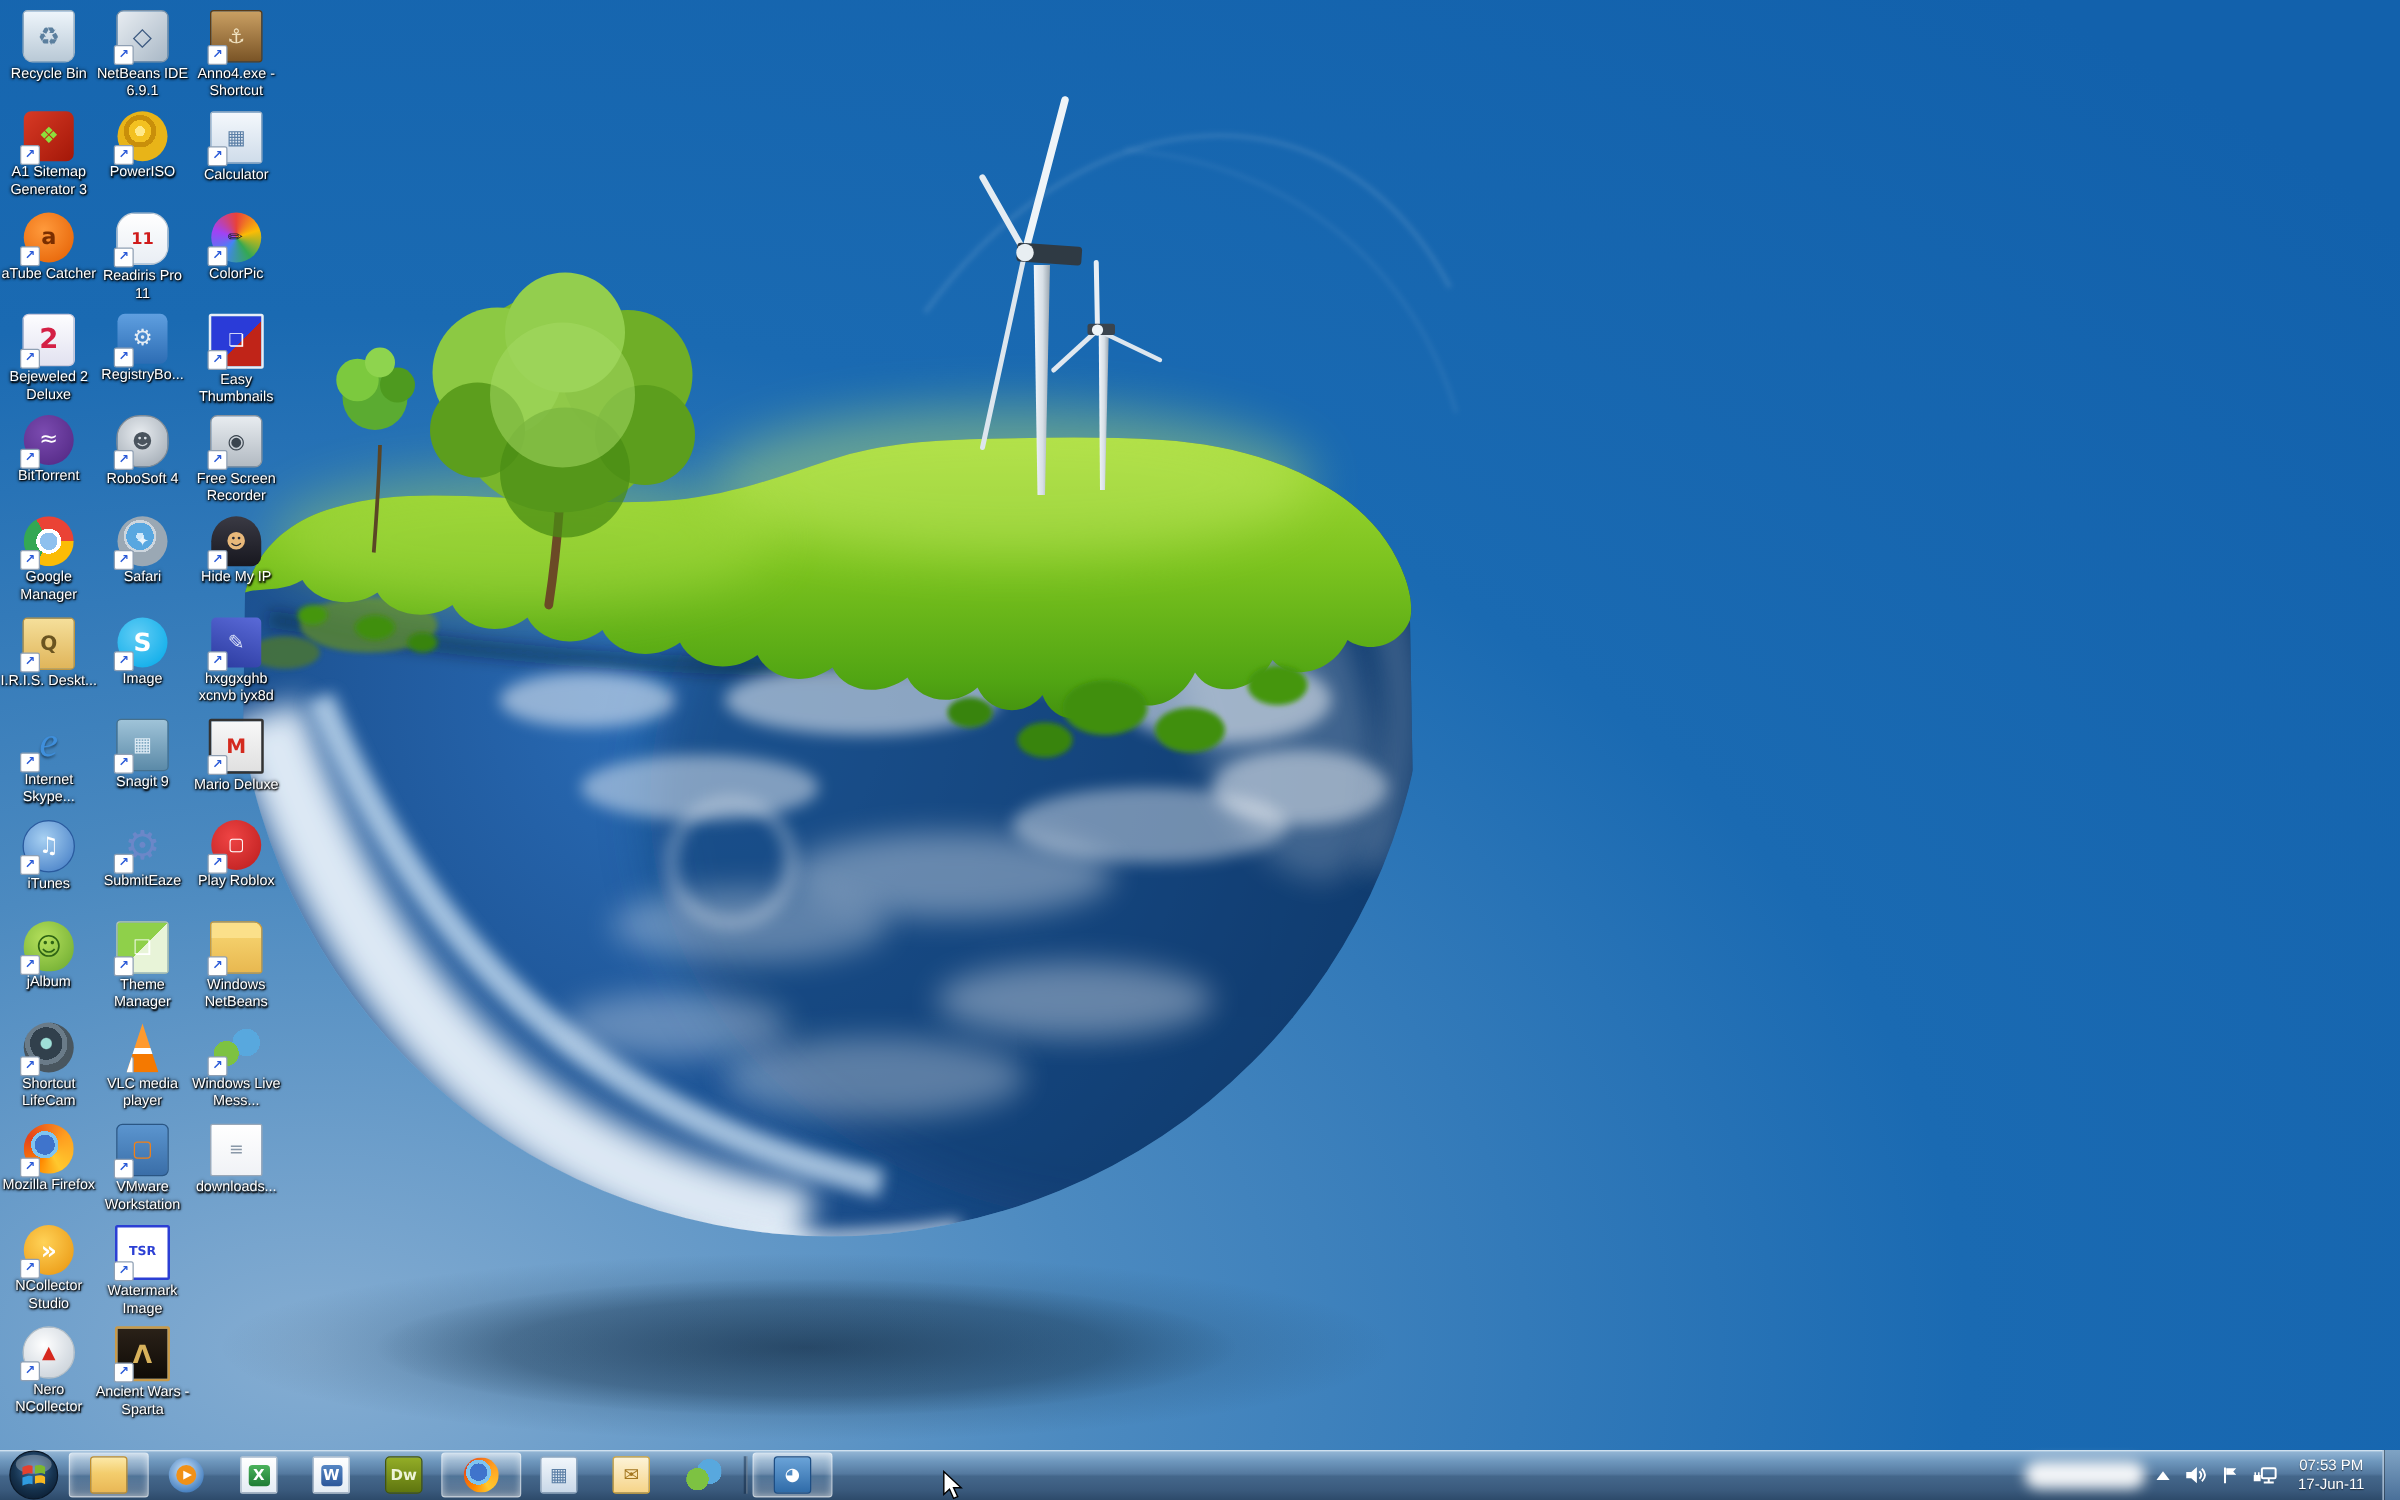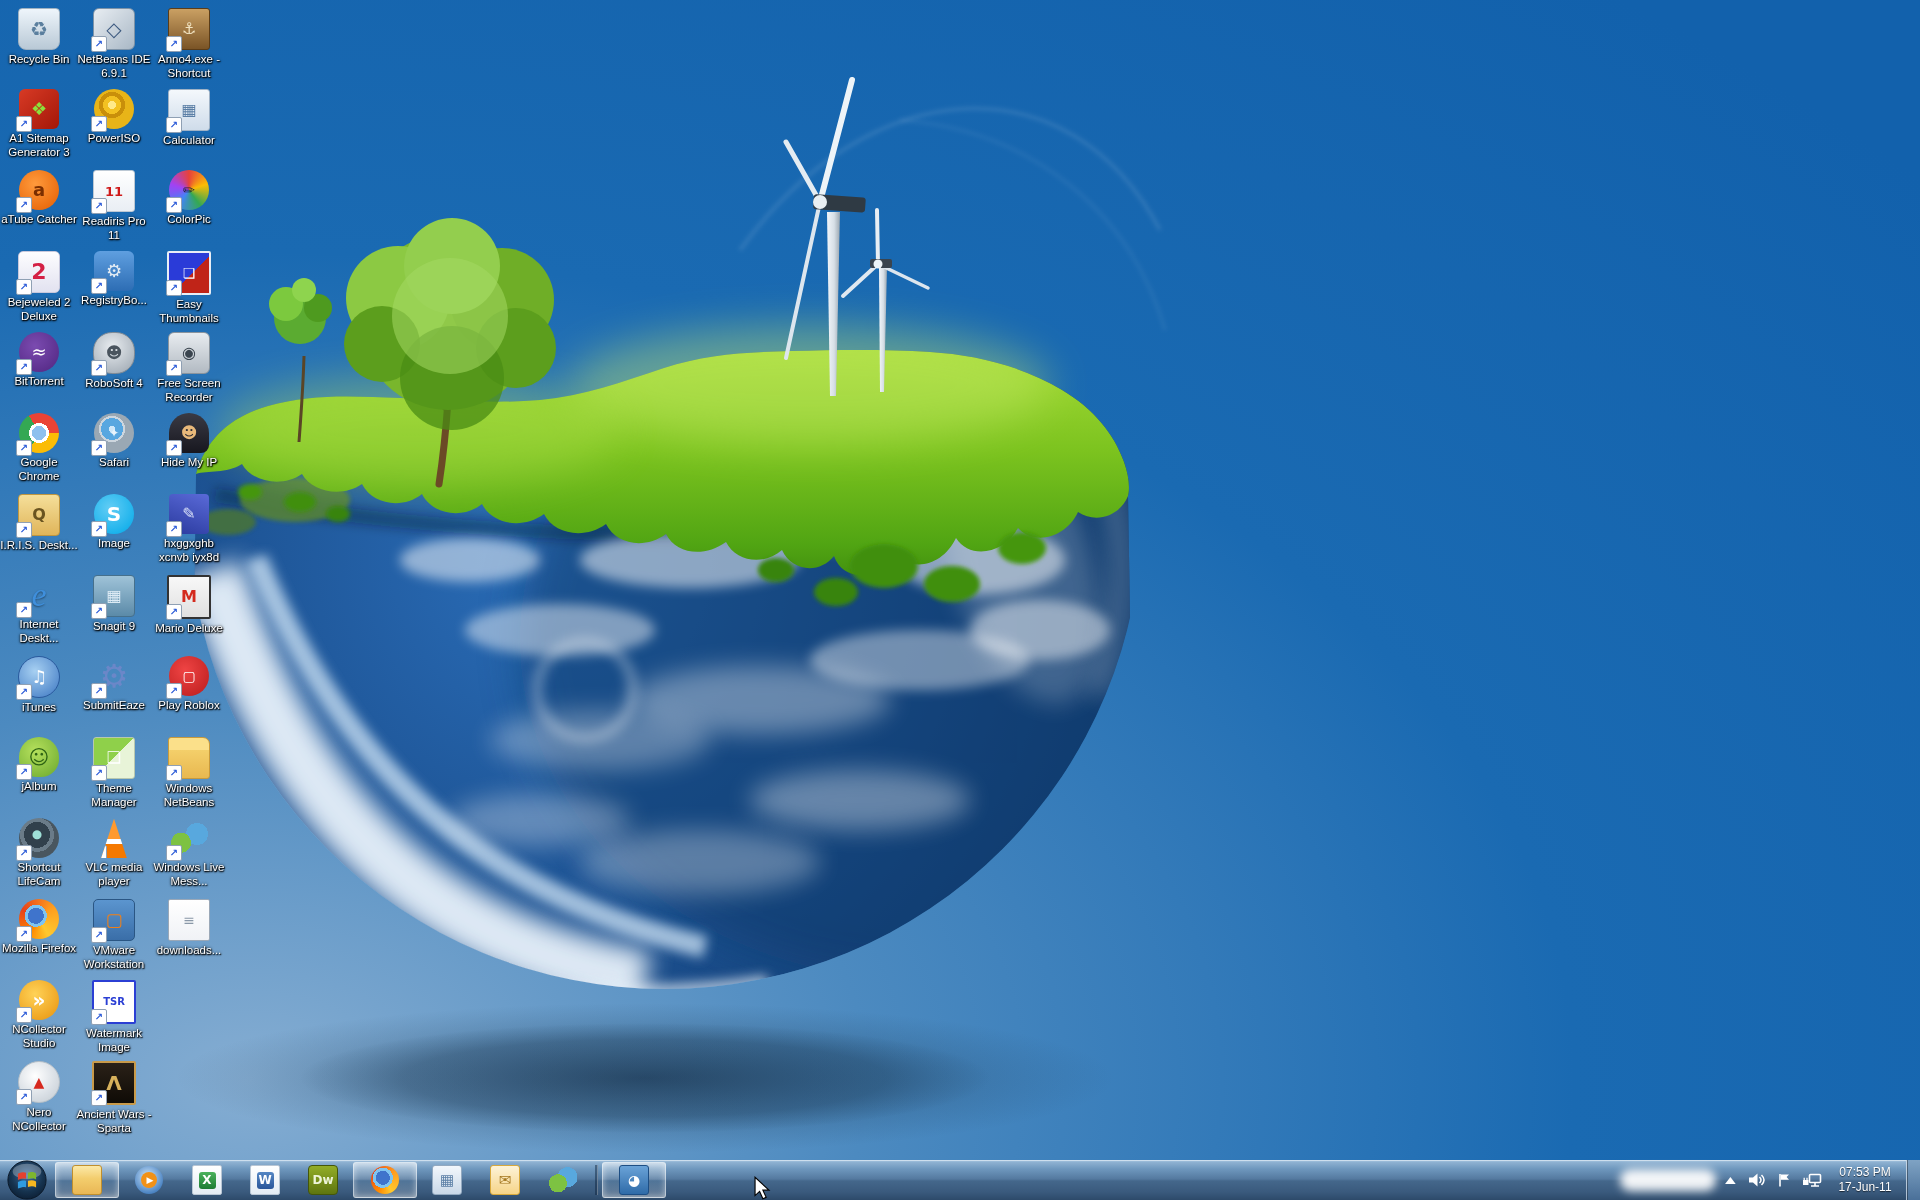--- a/index.html
+++ b/index.html
@@ -219,35 +219,35 @@
         <div class="art" style="width: 40px; height: 40px; background: radial-gradient(circle at 40% 35%, rgb(123, 75, 176), rgb(79, 37, 128)); border-radius: 50%;">
           <span class="glyph" style="color: rgb(255, 255, 255); font-size: 18px;">≈</span>
           <span class="sarrow">↗</span>
         </div>
         <div class="dlabel">BitTorrent</div>
       </div>
       <div class="dicon" style="left: 0px; top: 413px;">
         <div class="art" style="width: 40px; height: 40px; background: radial-gradient(circle, rgb(142, 192, 238) 0px, rgb(142, 192, 238) 7px, rgb(255, 255, 255) 7px, rgb(255, 255, 255) 10px, rgba(0, 0, 0, 0) 10px), conic-gradient(from -30deg, rgb(234, 67, 53) 0deg, rgb(234, 67, 53) 120deg, rgb(251, 188, 5) 0deg, rgb(251, 188, 5) 240deg, rgb(52, 168, 83) 0deg, rgb(52, 168, 83) 360deg); border-radius: 50%;">
           <span class="sarrow">↗</span>
         </div>
-        <div class="dlabel">Google Chrome</div>
+        <div class="dlabel">Google Manager</div>
       </div>
       <div class="dicon" style="left: 0px; top: 494px;">
         <div class="art" style="width: 40px; height: 40px; background: linear-gradient(rgb(245, 223, 154), rgb(224, 181, 90)); border-radius: 4px; border: 1px solid rgb(191, 150, 64);">
           <span class="glyph" style="color: rgb(106, 84, 32); font-size: 16px; font-weight: bold;">Q</span>
           <span class="sarrow">↗</span>
         </div>
         <div class="dlabel">I.R.I.S. Deskt...</div>
       </div>
       <div class="dicon" style="left: 0px; top: 575px;">
         <div class="art" style="width: 40px; height: 40px; background: transparent;">
           <span class="glyph" style="color: rgb(63, 143, 220); font-size: 34px; font-style: italic; font-family: &quot;Liberation Serif&quot;, serif; text-shadow: rgba(0, 0, 0, 0.45) 0px 1px 2px;">e</span>
           <span class="sarrow">↗</span>
         </div>
-        <div class="dlabel">Internet Deskt...</div>
+        <div class="dlabel">Internet Skype...</div>
       </div>
       <div class="dicon" style="left: 0px; top: 656px;">
         <div class="art" style="width: 40px; height: 40px; background: radial-gradient(circle at 40% 35%, rgb(167, 208, 242), rgb(60, 119, 194)); border-radius: 50%; border: 1px solid rgb(42, 90, 158);">
           <span class="glyph" style="color: rgb(255, 255, 255); font-size: 18px;">♫</span>
           <span class="sarrow">↗</span>
         </div>
         <div class="dlabel">iTunes</div>
       </div>
       <div class="dicon" style="left: 0px; top: 737px;">
         <div class="art" style="width: 40px; height: 40px; background: radial-gradient(circle at 40% 35%, rgb(181, 224, 92), rgb(106, 168, 46)); border-radius: 50% 50% 45% 45%;">
@@ -289,21 +289,21 @@
         </div>
         <div class="dlabel">NetBeans IDE 6.9.1</div>
       </div>
       <div class="dicon" style="left: 75px; top: 89px;">
         <div class="art" style="width: 40px; height: 40px; background: radial-gradient(circle at 45% 40%, rgb(255, 233, 138) 0px, rgb(255, 233, 138) 4px, rgb(243, 193, 33) 4px, rgb(243, 193, 33) 9px, rgb(201, 143, 10) 9px, rgb(201, 143, 10) 13px, rgb(232, 180, 24) 13px); border-radius: 50%;">
           <span class="sarrow">↗</span>
         </div>
         <div class="dlabel">PowerISO</div>
       </div>
       <div class="dicon" style="left: 75px; top: 170px;">
-        <div class="art" style="width: 40px; height: 40px; background: linear-gradient(rgb(255, 255, 255), rgb(233, 238, 244)); border-radius: 3px; border: 1px solid rgb(188, 200, 212);">
+        <div class="art" style="width: 40px; height: 40px; background: linear-gradient(rgb(255, 255, 255), rgb(233, 238, 244)); border-radius: 15px; border: 1px solid rgb(188, 200, 212);">
           <span class="glyph" style="color: rgb(207, 26, 26); font-size: 13px; font-weight: bold;">11</span>
           <span class="sarrow">↗</span>
         </div>
         <div class="dlabel">Readiris Pro 11</div>
       </div>
       <div class="dicon" style="left: 75px; top: 251px;">
         <div class="art" style="width: 40px; height: 40px; background: linear-gradient(rgb(95, 159, 224), rgb(45, 109, 180)); border-radius: 6px;">
           <span class="glyph" style="color: rgb(228, 236, 244); font-size: 18px;">⚙</span>
           <span class="sarrow">↗</span>
         </div>

